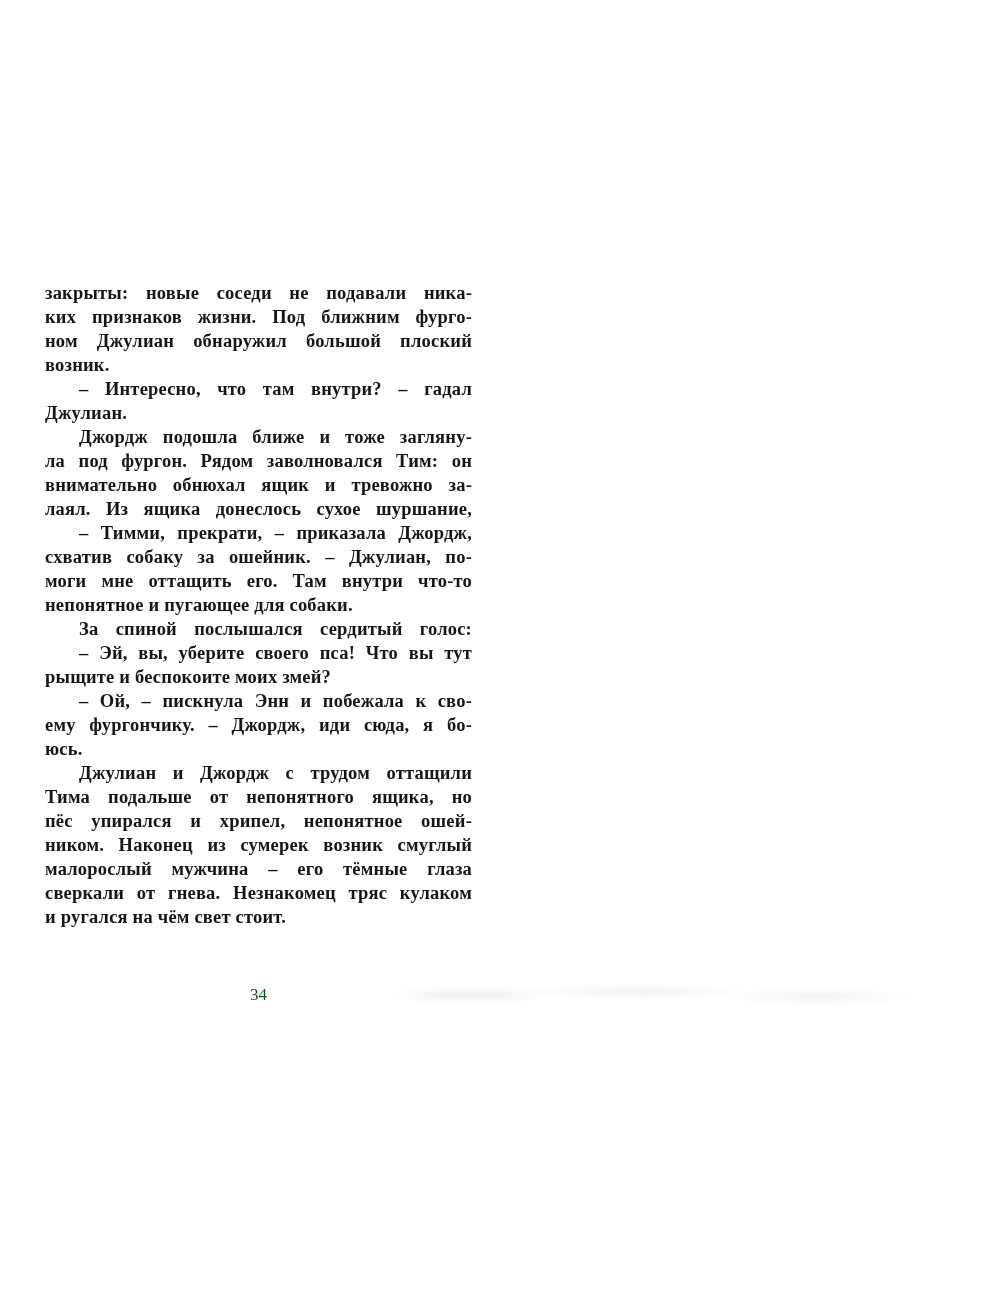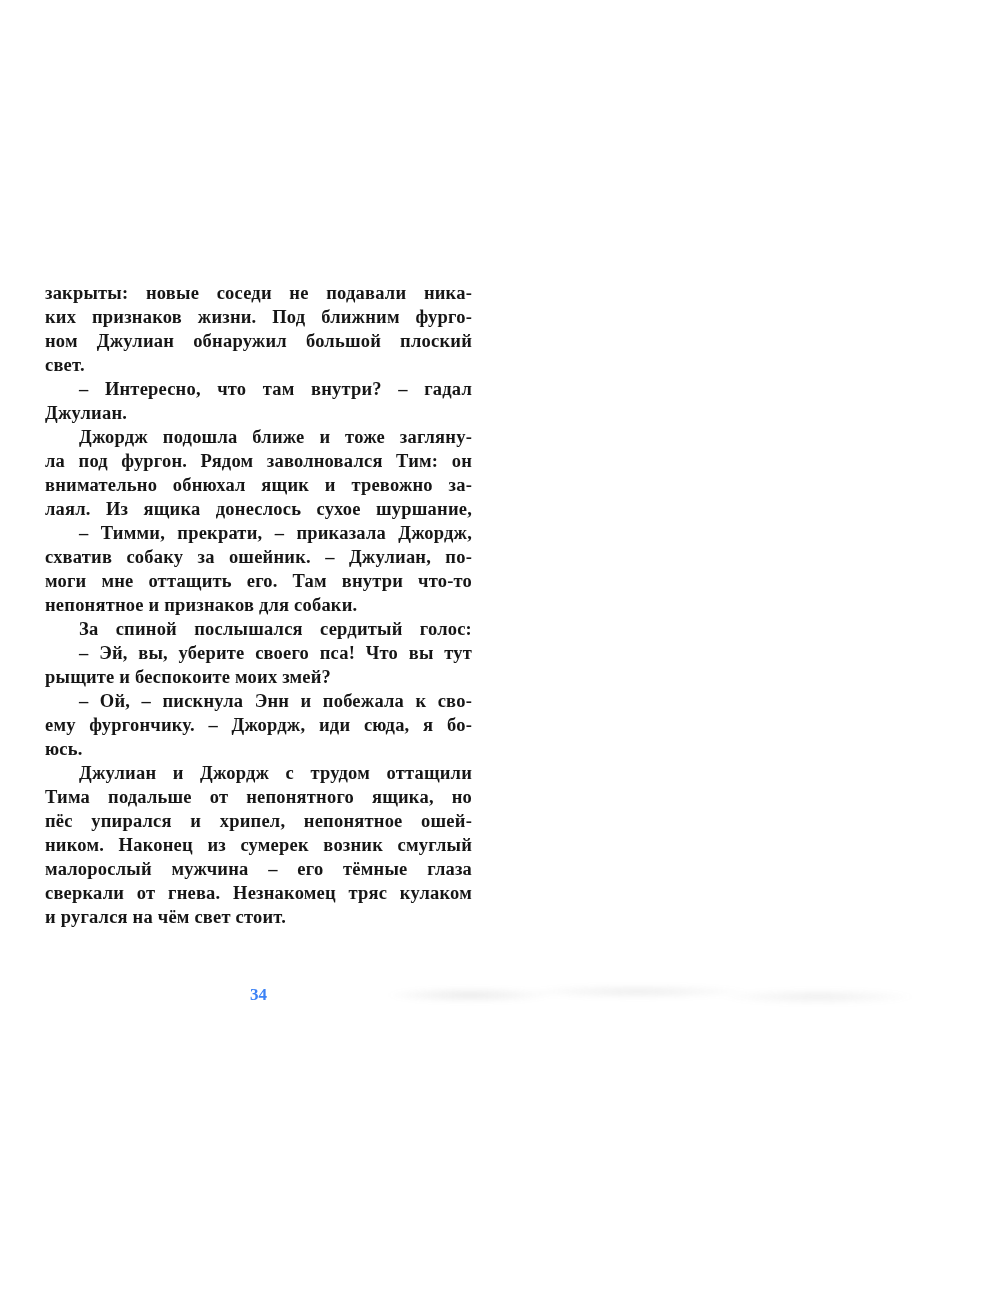--- a/index.html
+++ b/index.html
@@ -14,51 +14,51 @@
   .text-col{position:absolute;overflow:hidden;}
   .text-col-left{left:45px;top:281px;width:427px;}
   .ln{
     height:24px;line-height:24px;font-size:18.5px;font-weight:700;
     color:#161616;text-align:left;letter-spacing:0.2px;
   }
   .ln.j{text-align:justify;text-align-last:justify;}
   .ln.ind{padding-left:34px;}
   .page-num{
     position:absolute;top:985px;width:427px;text-align:center;
-    font-size:17px;font-weight:700;color:#3b82f6;
+    font-size:17px;font-weight:400;color:#14532d;
   }
   .page-num-left{left:45px;}
   .smudge{
     position:absolute;left:350px;top:978px;width:600px;height:34px;
     background:
       radial-gradient(ellipse 120px 12px at 20% 50%, rgba(110,110,110,0.13), rgba(255,255,255,0) 70%),
       radial-gradient(ellipse 160px 11px at 48% 40%, rgba(110,110,110,0.11), rgba(255,255,255,0) 70%),
       radial-gradient(ellipse 140px 12px at 78% 55%, rgba(110,110,110,0.10), rgba(255,255,255,0) 70%);
     filter:blur(2px);pointer-events:none;
   }
 </style>
 </head>
 <body>
 
 <div class="page page-left">
   <div class="text-col text-col-left">
       <div class="ln j">закрыты: новые соседи не подавали ника-</div>
       <div class="ln j">ких признаков жизни. Под ближним фурго-</div>
       <div class="ln j">ном Джулиан обнаружил большой плоский</div>
-      <div class="ln">свет.</div>
+      <div class="ln">возник.</div>
       <div class="ln j ind">– Интересно, что там внутри? – гадал</div>
       <div class="ln">Джулиан.</div>
       <div class="ln j ind">Джордж подошла ближе и тоже загляну-</div>
       <div class="ln j">ла под фургон. Рядом заволновался Тим: он</div>
       <div class="ln j">внимательно обнюхал ящик и тревожно за-</div>
       <div class="ln j">лаял. Из ящика донеслось сухое шуршание,</div>
       <div class="ln j ind">– Тимми, прекрати, – приказала Джордж,</div>
       <div class="ln j">схватив собаку за ошейник. – Джулиан, по-</div>
       <div class="ln j">моги мне оттащить его. Там внутри что-то</div>
-      <div class="ln">непонятное и признаков для собаки.</div>
+      <div class="ln">непонятное и пугающее для собаки.</div>
       <div class="ln j ind">За спиной послышался сердитый голос:</div>
       <div class="ln j ind">– Эй, вы, уберите своего пса! Что вы тут</div>
       <div class="ln">рыщите и беспокоите моих змей?</div>
       <div class="ln j ind">– Ой, – пискнула Энн и побежала к сво-</div>
       <div class="ln j">ему фургончику. – Джордж, иди сюда, я бо-</div>
       <div class="ln">юсь.</div>
       <div class="ln j ind">Джулиан и Джордж с трудом оттащили</div>
       <div class="ln j">Тима подальше от непонятного ящика, но</div>
       <div class="ln j">пёс упирался и хрипел, непонятное ошей-</div>
       <div class="ln j">ником. Наконец из сумерек возник смуглый</div>

